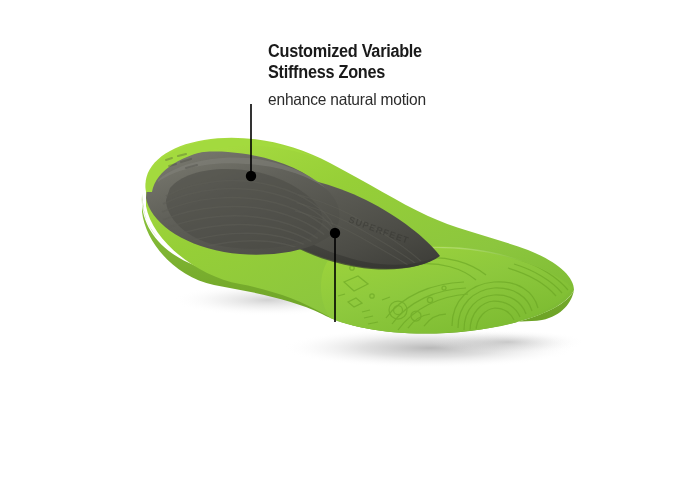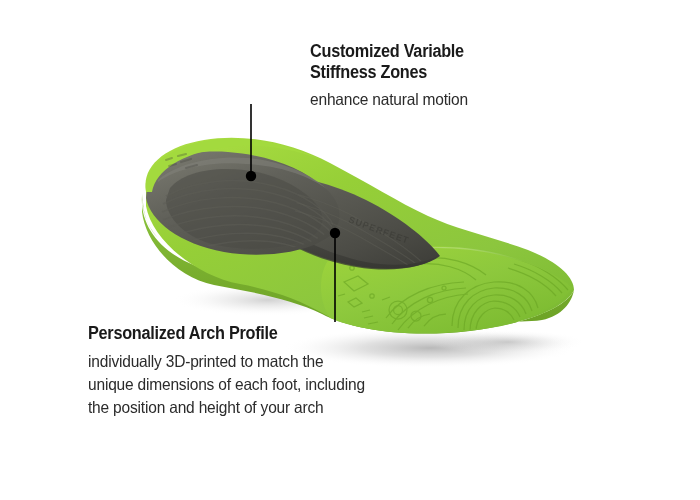--- a/index.html
+++ b/index.html
@@ -55,21 +55,20 @@
     margin: 0;
     white-space: pre-line;
     transform: scaleX(0.94);
     transform-origin: left top;
   }
 
   #callout-stiffness {
     left: 268px;
     top: 41px;
     width: 240px;
-    margin-left: 42px;
   }
   #callout-stiffness .callout-body {
     margin-top: 5px;
   }
 
   #callout-arch {
     left: 88px;
     top: 323px;
     width: 340px;
   }
@@ -340,20 +339,14 @@
       <circle cx="335" cy="233" r="5.2" fill="#000000"></circle>
     </g>
   </svg>
 
   <div class="callout" id="callout-stiffness">
     <p class="callout-title">Customized Variable
 Stiffness Zones</p>
     <p class="callout-body">enhance natural motion</p>
   </div>
 
-  <div class="callout" id="callout-arch">
-    <p class="callout-title">Personalized Arch Profile</p>
-    <p class="callout-body">individually 3D-printed to match the
-unique dimensions of each foot, including
-the position and height of your arch</p>
-  </div>
 
 </div>
 
 </body></html>

